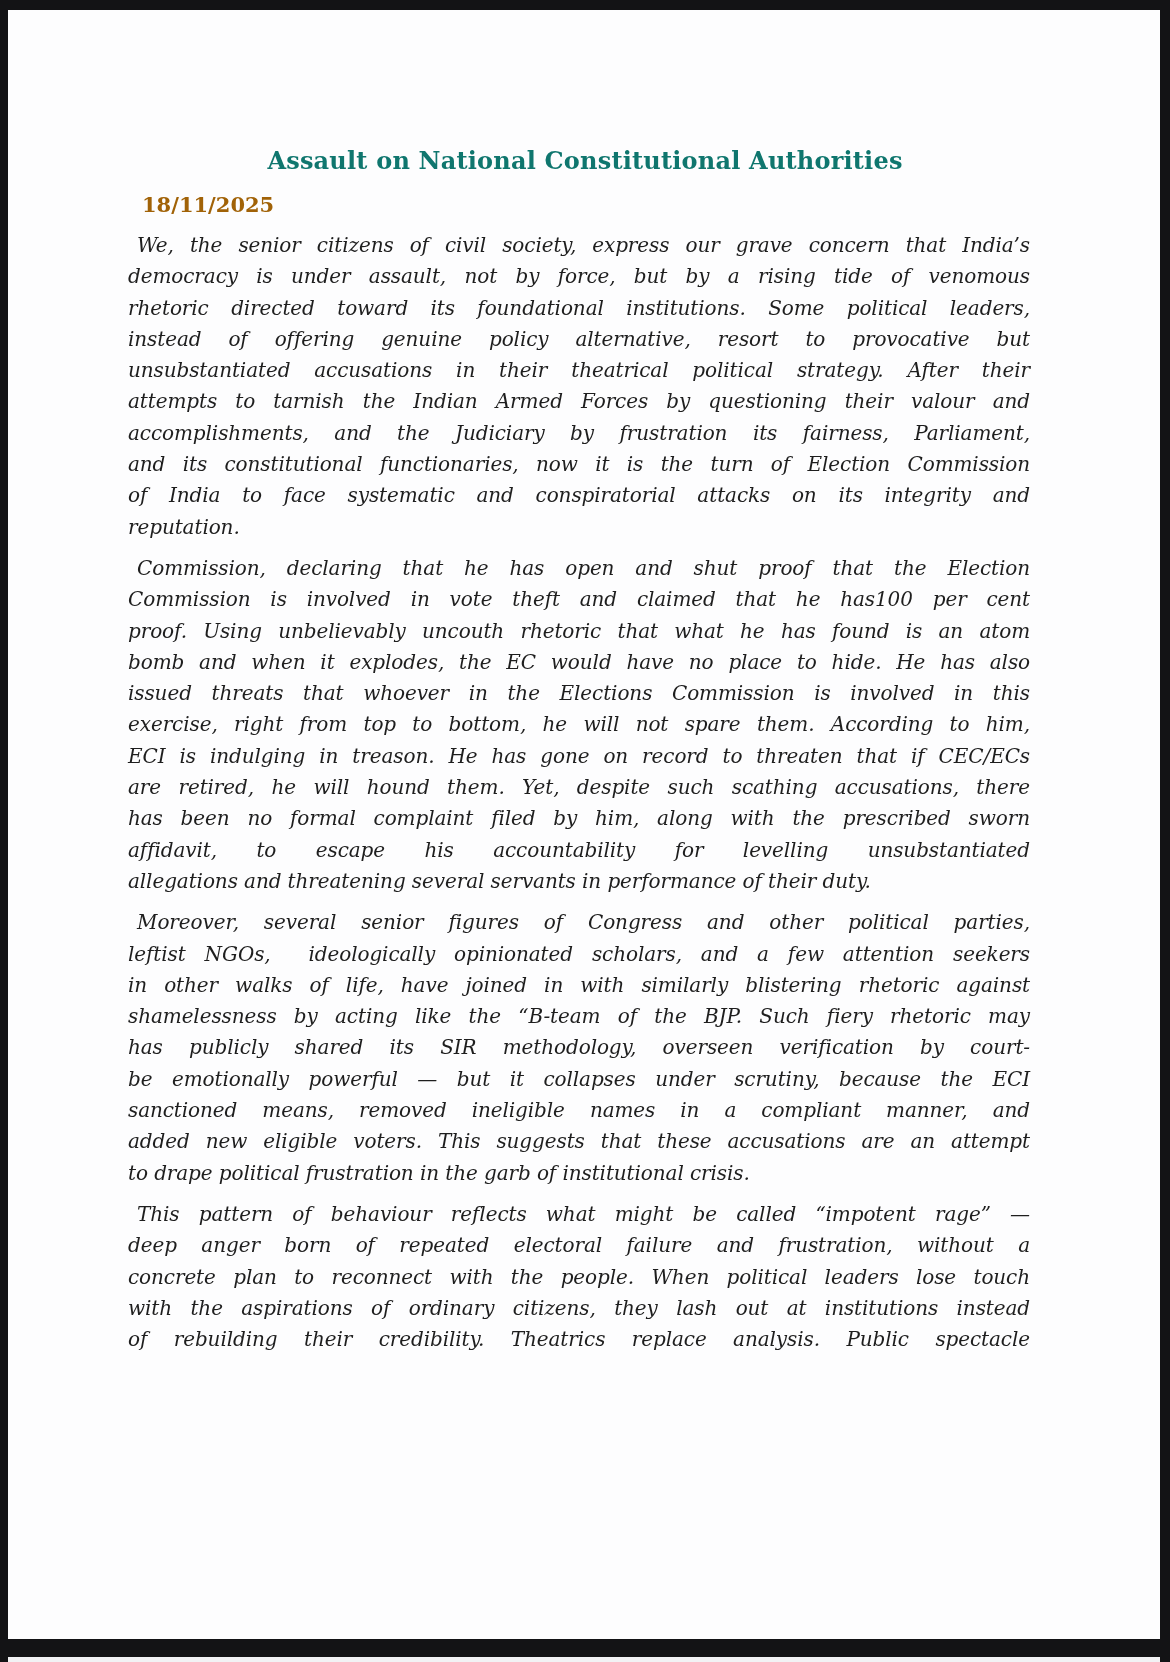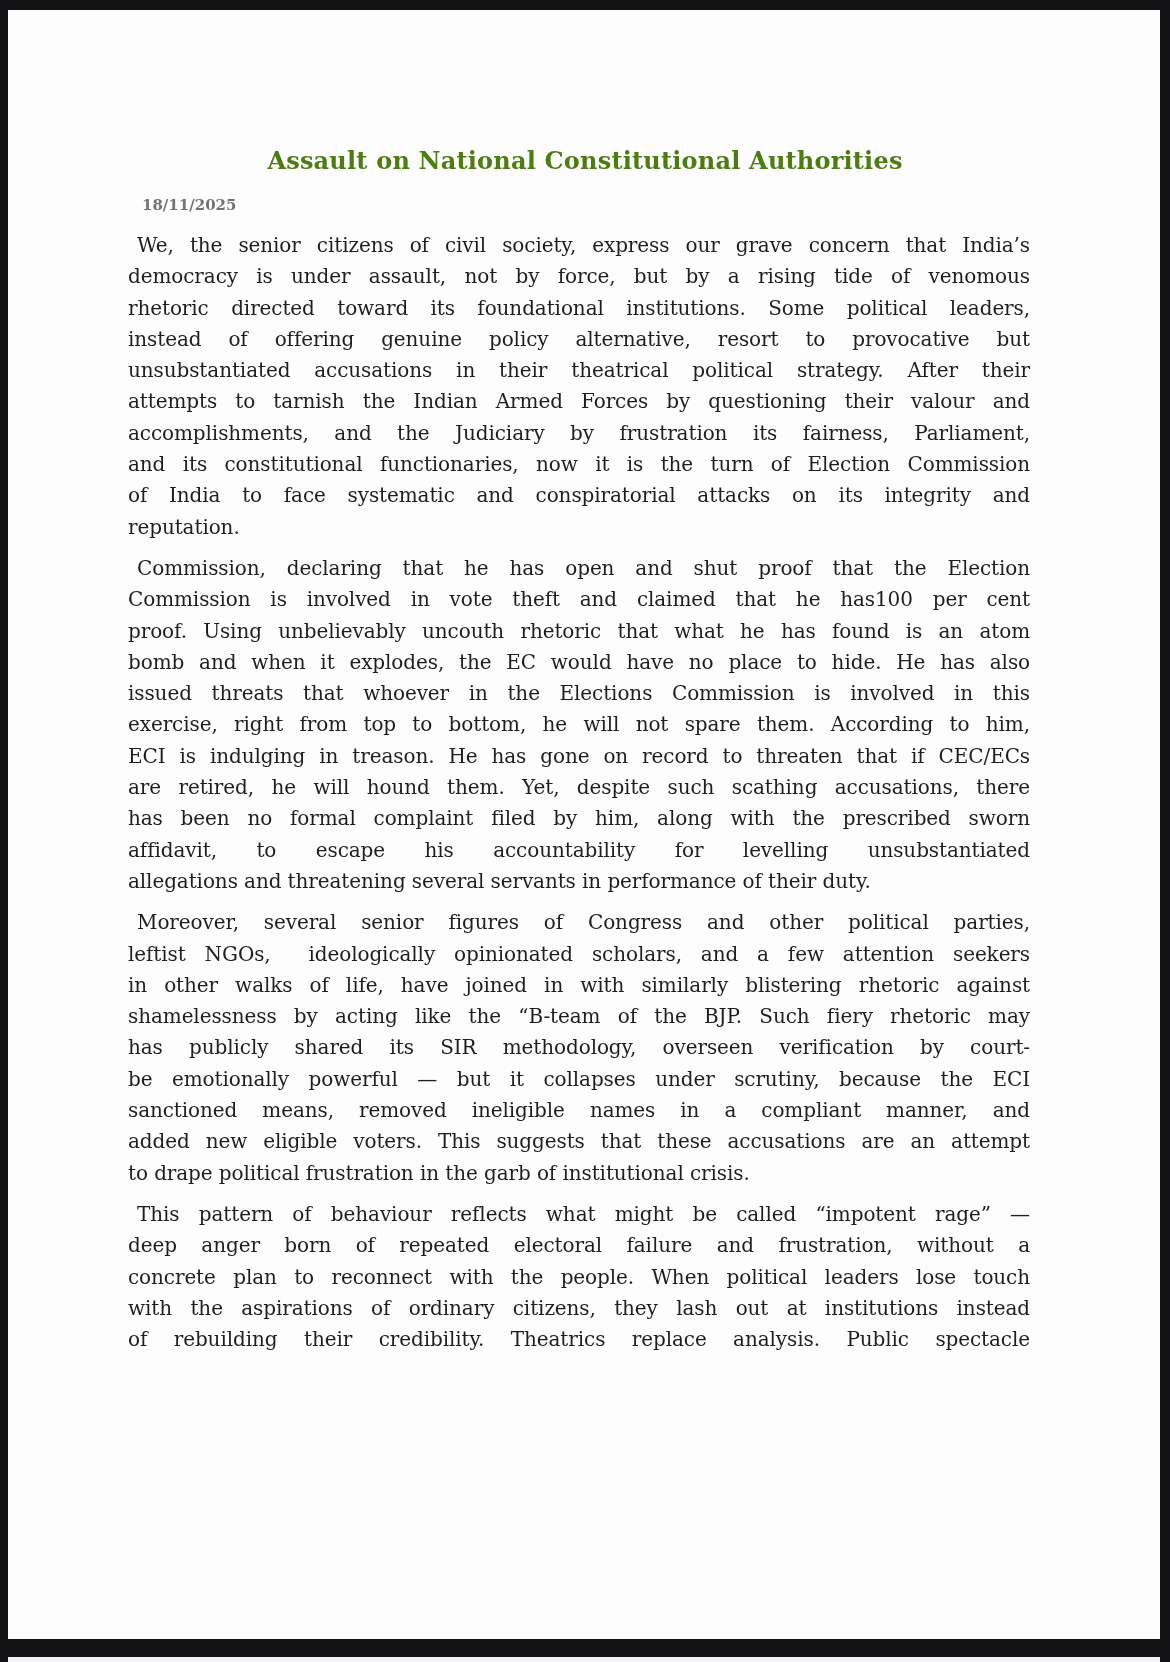--- a/index.html
+++ b/index.html
@@ -39,33 +39,34 @@
     right: 118px;
     top: 0;
     color: var(--text, #1e1e1e);
   }
   .title {
     margin: 136px 0 0 0;
     font-size: 24px;
     line-height: 30px;
     font-weight: bold;
     text-align: center;
-    color: #4d7c0f;
+    color: #0f766e;
     letter-spacing: 0.2px;
   }
   .date {
     margin: 14px 0 0 0;
-    font-size: 15px;
+    font-size: 21px;
     line-height: 30px;
     font-weight: bold;
     text-indent: 14px;
-    color: #737373;
+    color: #a16207;
   }
   .para {
     margin: 10px 12px 0 0;
+    font-style: italic;
   }
   .line {
     font-size: 20px;
     line-height: 31.3px;
     letter-spacing: -0.1px;
     text-align: justify;
     text-align-last: justify;
     color: var(--text, #1e1e1e);
   }
   .para .line:first-child {

